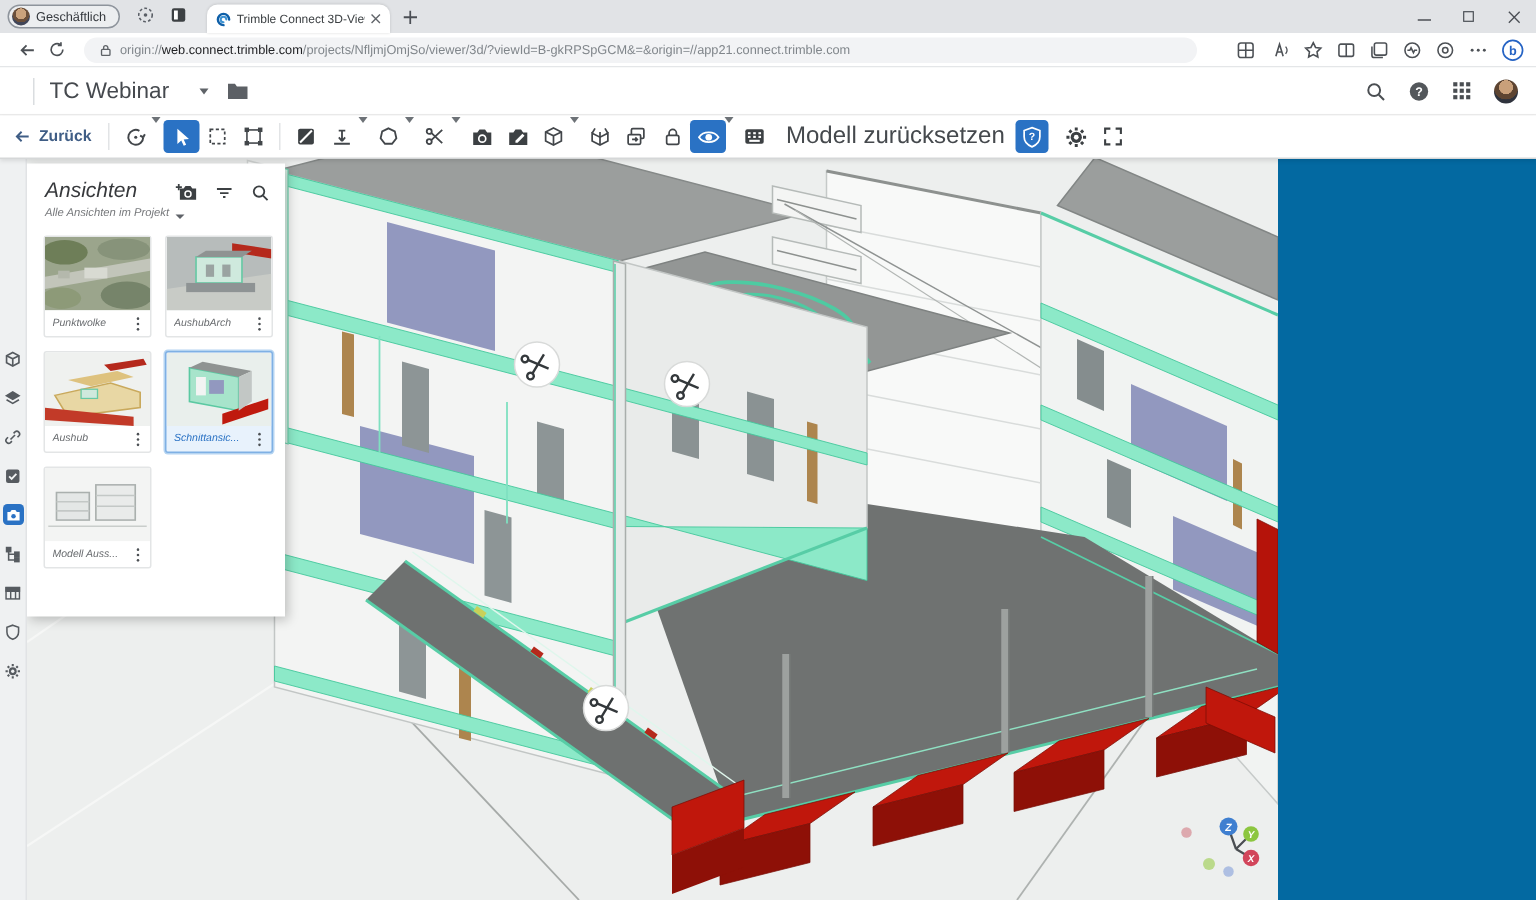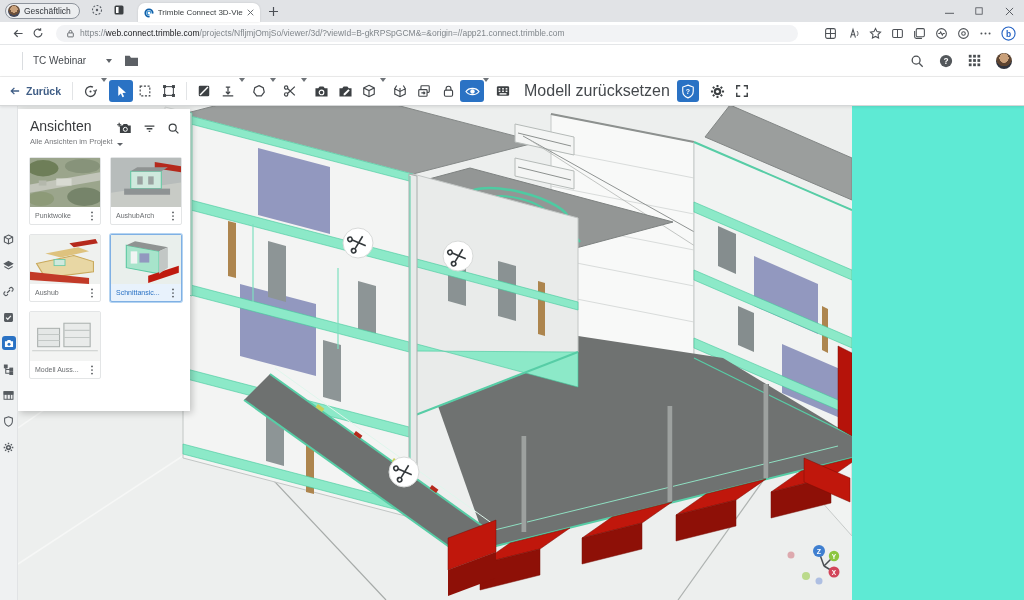--- a/index.html
+++ b/index.html
@@ -27,38 +27,38 @@
   .url-text b { color:#202124; font-weight:400; }
   .addr-icons { display:flex; align-items:center; gap:9px; margin-left:auto; color:#4d5156; }
 
   
   .app-header { height:32px; background:#fff; border-bottom:1px solid #ececec; display:flex; align-items:center; padding:0 12px; }
   .brand { display:flex; align-items:center; gap:7px; }
   .brand-text { font-size:15px; letter-spacing:.2px; }
   .brand-text .b1 { color:#23282d; font-weight:700; }
   .brand-text .b2 { color:#8b9197; font-weight:400; margin-left:4px; }
   .hdr-sep { width:1px; height:18px; background:#dadde0; margin:0 10px; }
-  .project-select { display:flex; align-items:center; gap:20px; font-size:10px; color:#45494e; }
+  .project-select { display:flex; align-items:center; gap:20px; font-size:15px; color:#45494e; }
   .caret { width:0; height:0; border-left:3.5px solid transparent; border-right:3.5px solid transparent; border-top:4px solid #5f6368; }
   .hdr-right { margin-left:auto; display:flex; align-items:center; gap:15px; }
   .hdr-avatar { width:16px; height:16px; border-radius:50%; background:radial-gradient(circle at 50% 32%, #c9a07a 0 34%, #5d4431 35% 60%, #2f333d 61%); }
 
   
   .viewer-toolbar { height:29px; background:#fff; display:flex; align-items:center; padding:0 9px; border-bottom:1px solid #d5d7d8; box-shadow:0 1px 3px rgba(0,0,0,.10); position:relative; z-index:5; }
   .tb-back { display:flex; align-items:center; gap:5px; color:#3f5d85; font-size:10.5px; font-weight:600; margin-right:6px; }
   .tb-sep { width:1px; height:18px; background:#e2e4e6; margin:0 5px; }
   .tb-btn { width:24px; height:22px; display:flex; align-items:center; justify-content:center; border-radius:3px; color:#42464a; }
   .tb-btn.active { background:#2a72c4; color:#fff; }
   .tb-caret { margin:0 2px 0 -1px; }
   .tb-caret .caret { border-top-color:#6d7277; }
   .tb-label { font-size:16px; color:#45494d; margin:0 7px 0 9px; }
   .tb-blue-sq { width:22px; height:22px; background:#2a72c4; border-radius:3px; display:flex; align-items:center; justify-content:center; margin-right:7px; }
 
   
-  .main { position:relative; height:494px; display:flex; background:#5eead4; }
+  .main { position:relative; height:494px; display:flex; background:#0369a1;font-style:italic; }
   .rail { width:18px; background:#eff1f2; border-right:1px solid #e1e3e5; display:flex; flex-direction:column; align-items:center; padding-top:126px; gap:12px; z-index:4; }
   .rail-btn { width:14px; height:14px; display:flex; align-items:center; justify-content:center; color:#565b60; border-radius:3px; }
   .rail-btn.active { background:#2a72c4; color:#fff; }
 
   .views-panel { position:absolute; left:18px; top:3px; width:172px; height:302px; background:#fff; box-shadow:2px 2px 7px rgba(0,0,0,.22); z-index:3; }
   .vp-head { position:relative; padding:9px 12px 2px; }
   .vp-title { font-size:14px; color:#37393c; font-weight:500; }
   .vp-filter { display:flex; align-items:flex-end; gap:4px; margin-top:3px; font-size:7.5px; color:#77797c; }
   .vp-filter .caret { border-top-width:3.5px; border-left-width:3px; border-right-width:3px; }
   .vp-tools { position:absolute; right:10px; top:13px; display:flex; gap:11px; color:#45494d; }
@@ -145,21 +145,21 @@
         <path d="M11.5 1.5v2.8H8.7"></path>
       </svg>
   </span>
   <div class="url-pill">
     <span class="ic">
       <svg width="9" height="9" viewBox="0 0 16 16" fill="none" stroke="#5f6368" stroke-width="1.6">
           <rect x="3" y="7" width="10" height="7" rx="1"></rect>
           <path d="M5.5 7V5a2.5 2.5 0 0 1 5 0v2"></path>
         </svg>
     </span>
-    <span class="url-text"><span>https://</span><b>web.connect.trimble.com</b><span>/projects/NfljmjOmjSo/viewer/3d/?viewId=B-gkRPSpGCM&amp;=&amp;origin=//app21.connect.trimble.com</span></span>
+    <span class="url-text"><span>origin://</span><b>web.connect.trimble.com</b><span>/projects/NfljmjOmjSo/viewer/3d/?viewId=B-gkRPSpGCM&amp;=&amp;origin=//app21.connect.trimble.com</span></span>
   </div>
   <div class="addr-icons">
     <span class="ic">
         <svg width="13" height="13" viewBox="0 0 16 16" fill="none" stroke="currentColor" stroke-width="1.3">
           <rect x="2" y="2" width="12" height="12" rx="2"></rect>
           <path d="M8 2v12M2 8h12"></path>
         </svg>
       </span>
     <span class="ic">
         <svg width="14" height="13" viewBox="0 0 16 16" fill="none" stroke="currentColor" stroke-width="1.3">

